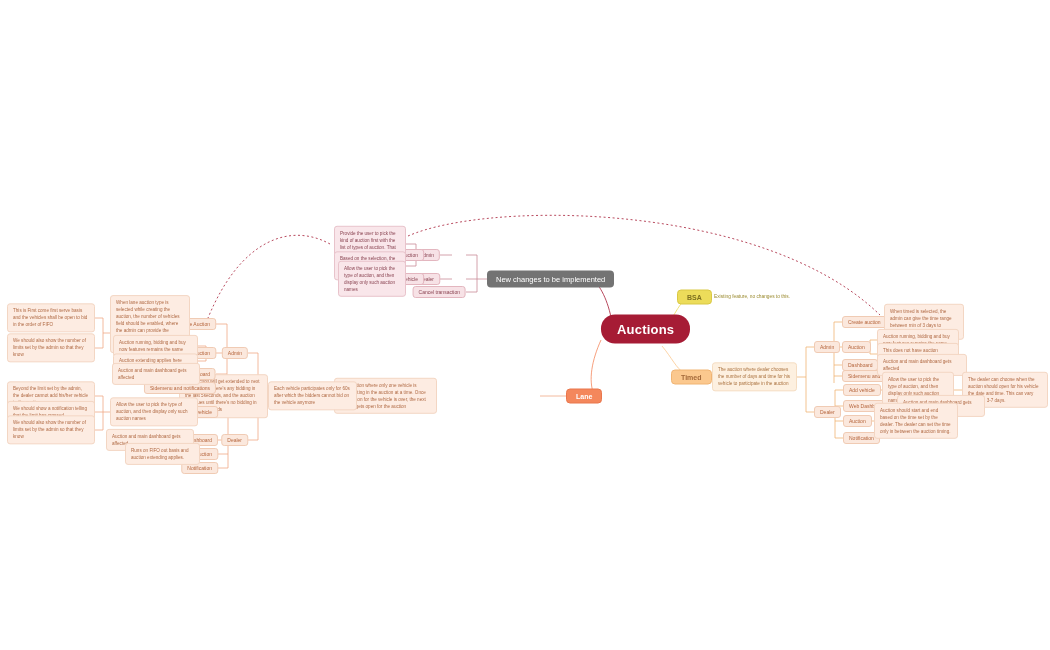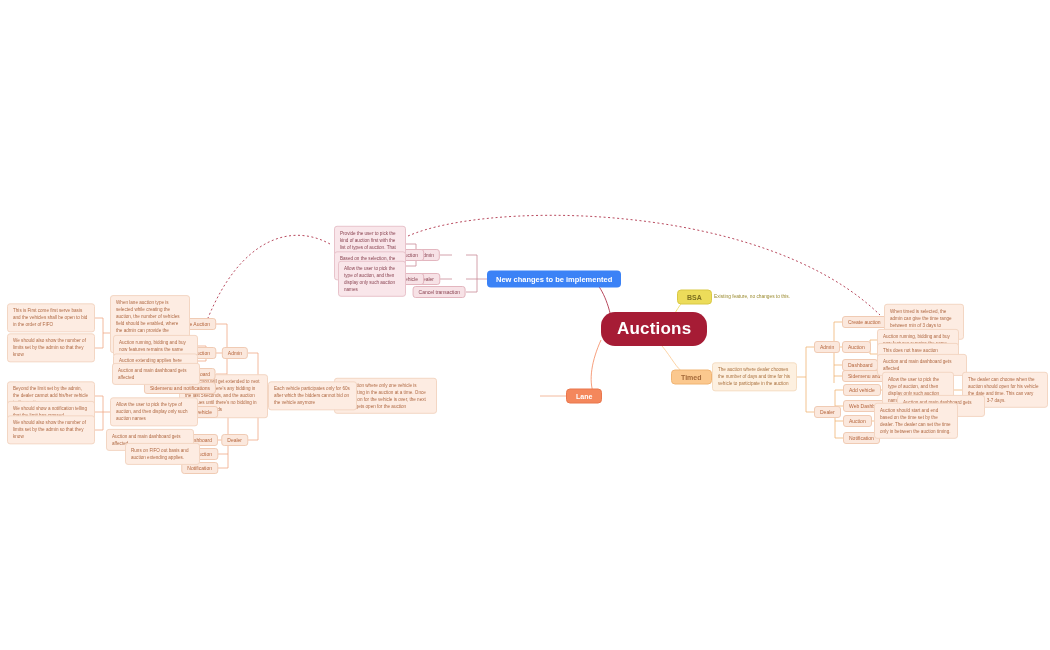--- a/index.html
+++ b/index.html
@@ -4,25 +4,25 @@
 <style>
   html,body{margin:0;padding:0;background:#ffffff;}
   body{width:1050px;height:650px;position:relative;overflow:hidden;
        font-family:"Liberation Sans","DejaVu Sans",sans-serif;}
   #canvas{position:absolute;left:0;top:0;width:1050px;height:650px;}
   svg.links{position:absolute;left:0;top:0;width:1050px;height:650px;pointer-events:none;}
   .node{position:absolute;box-sizing:border-box;}
 
   
   .root{background:#a61c35;color:#ffffff;border-radius:14px;
-        padding:7px 16px;font-size:17px;font-weight:bold;letter-spacing:.2px;
+        padding:7px 16px;font-size:13px;font-weight:bold;letter-spacing:.2px;
         white-space:nowrap;}
   
-  .redpill{background:#3b82f6;color:#ffffff;border-radius:4px;
-        padding:4px 9px;font-size:7.5px;font-weight:bold;white-space:nowrap;}
+  .redpill{background:#737373;color:#ffffff;border-radius:4px;
+        padding:4px 9px;font-size:7.5px;font-weight:normal;white-space:nowrap;}
   
   .pink{background:#f7e2e6;color:#8a4452;border:1px solid #e3b6bf;border-radius:3px;
         padding:2px 5px;font-size:5px;white-space:nowrap;}
   .pinknote{background:#f9e6ea;color:#8a4452;border:1px solid #e8c3cb;border-radius:3px;
         padding:3px 5px;font-size:4.6px;line-height:1.55;}
   
   .peach{background:#fbe8dd;color:#b5653c;border:1px solid #f0cbb4;border-radius:3px;
         padding:2px 5px;font-size:5px;white-space:nowrap;}
   .peachnote{background:#fdece2;color:#b06a44;border:1px solid #f3d6c3;border-radius:3px;
         padding:3px 5px;font-size:4.6px;line-height:1.55;}

